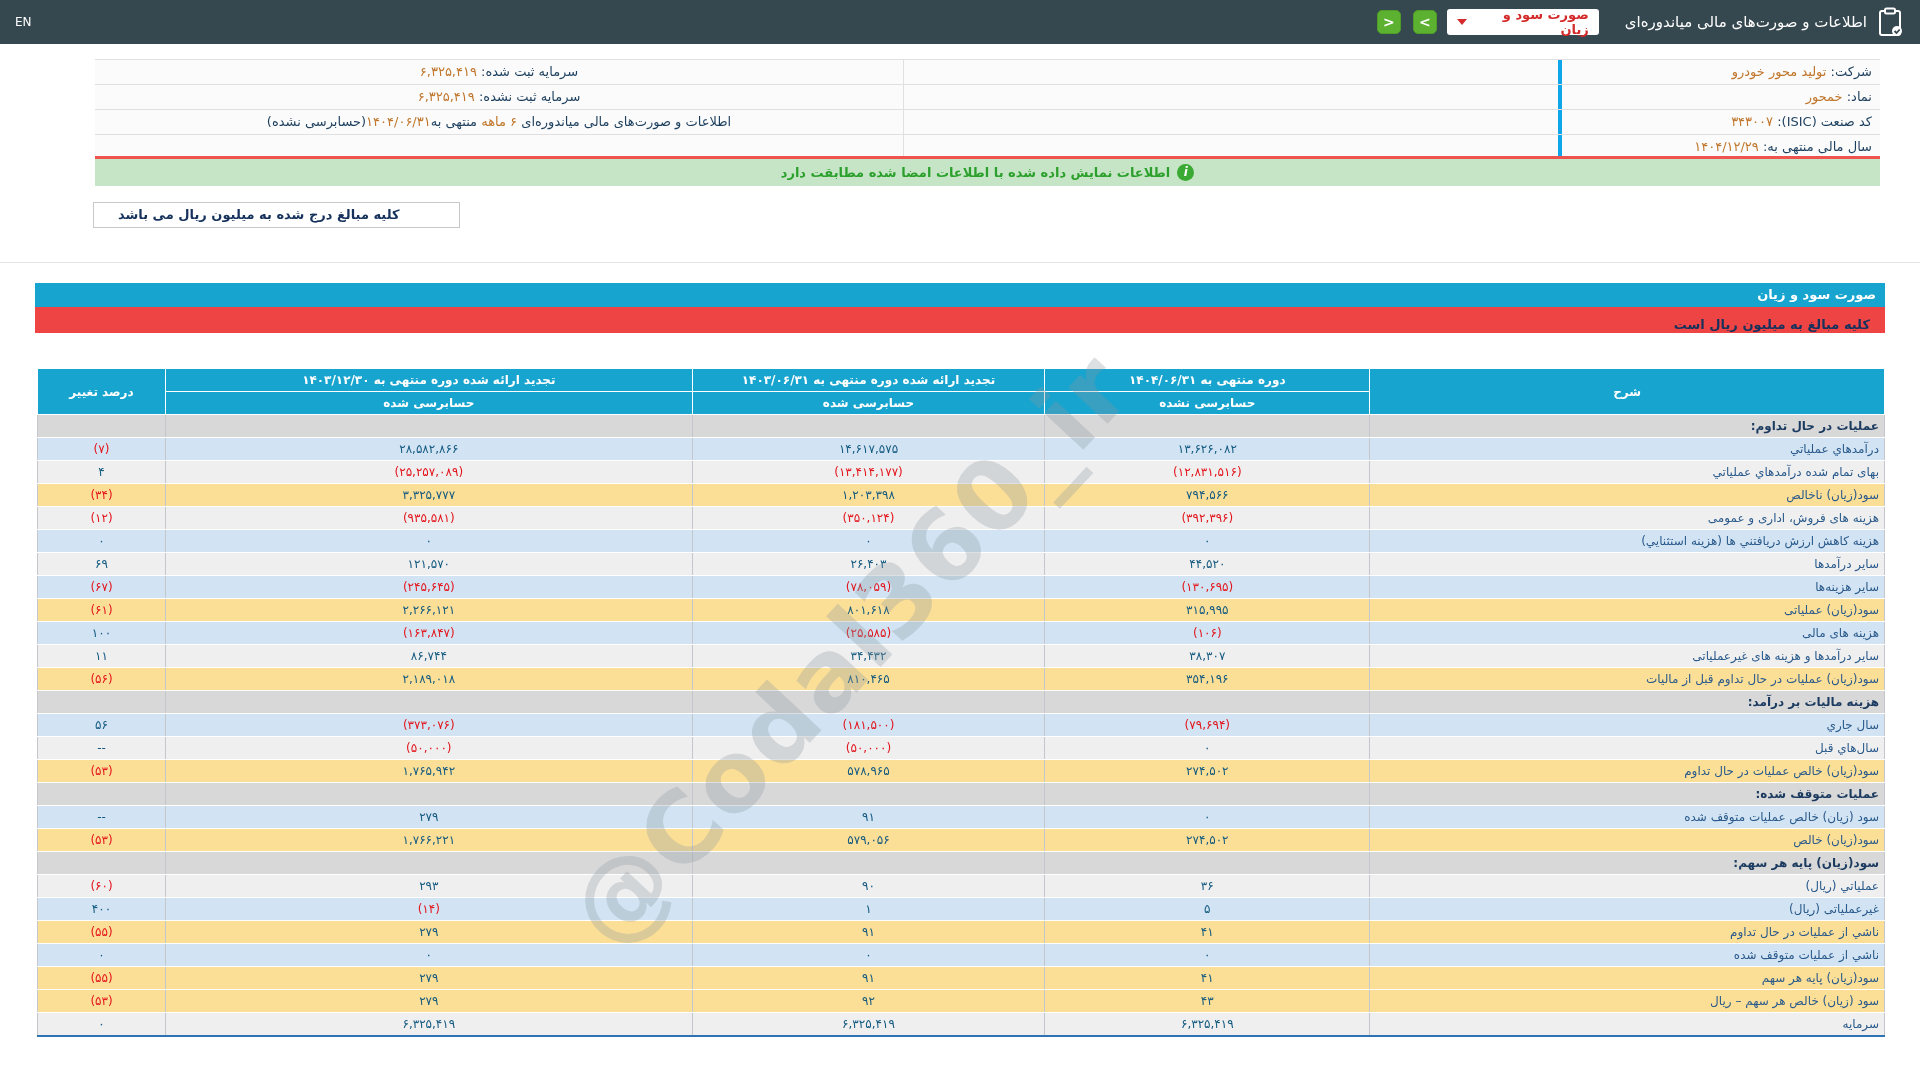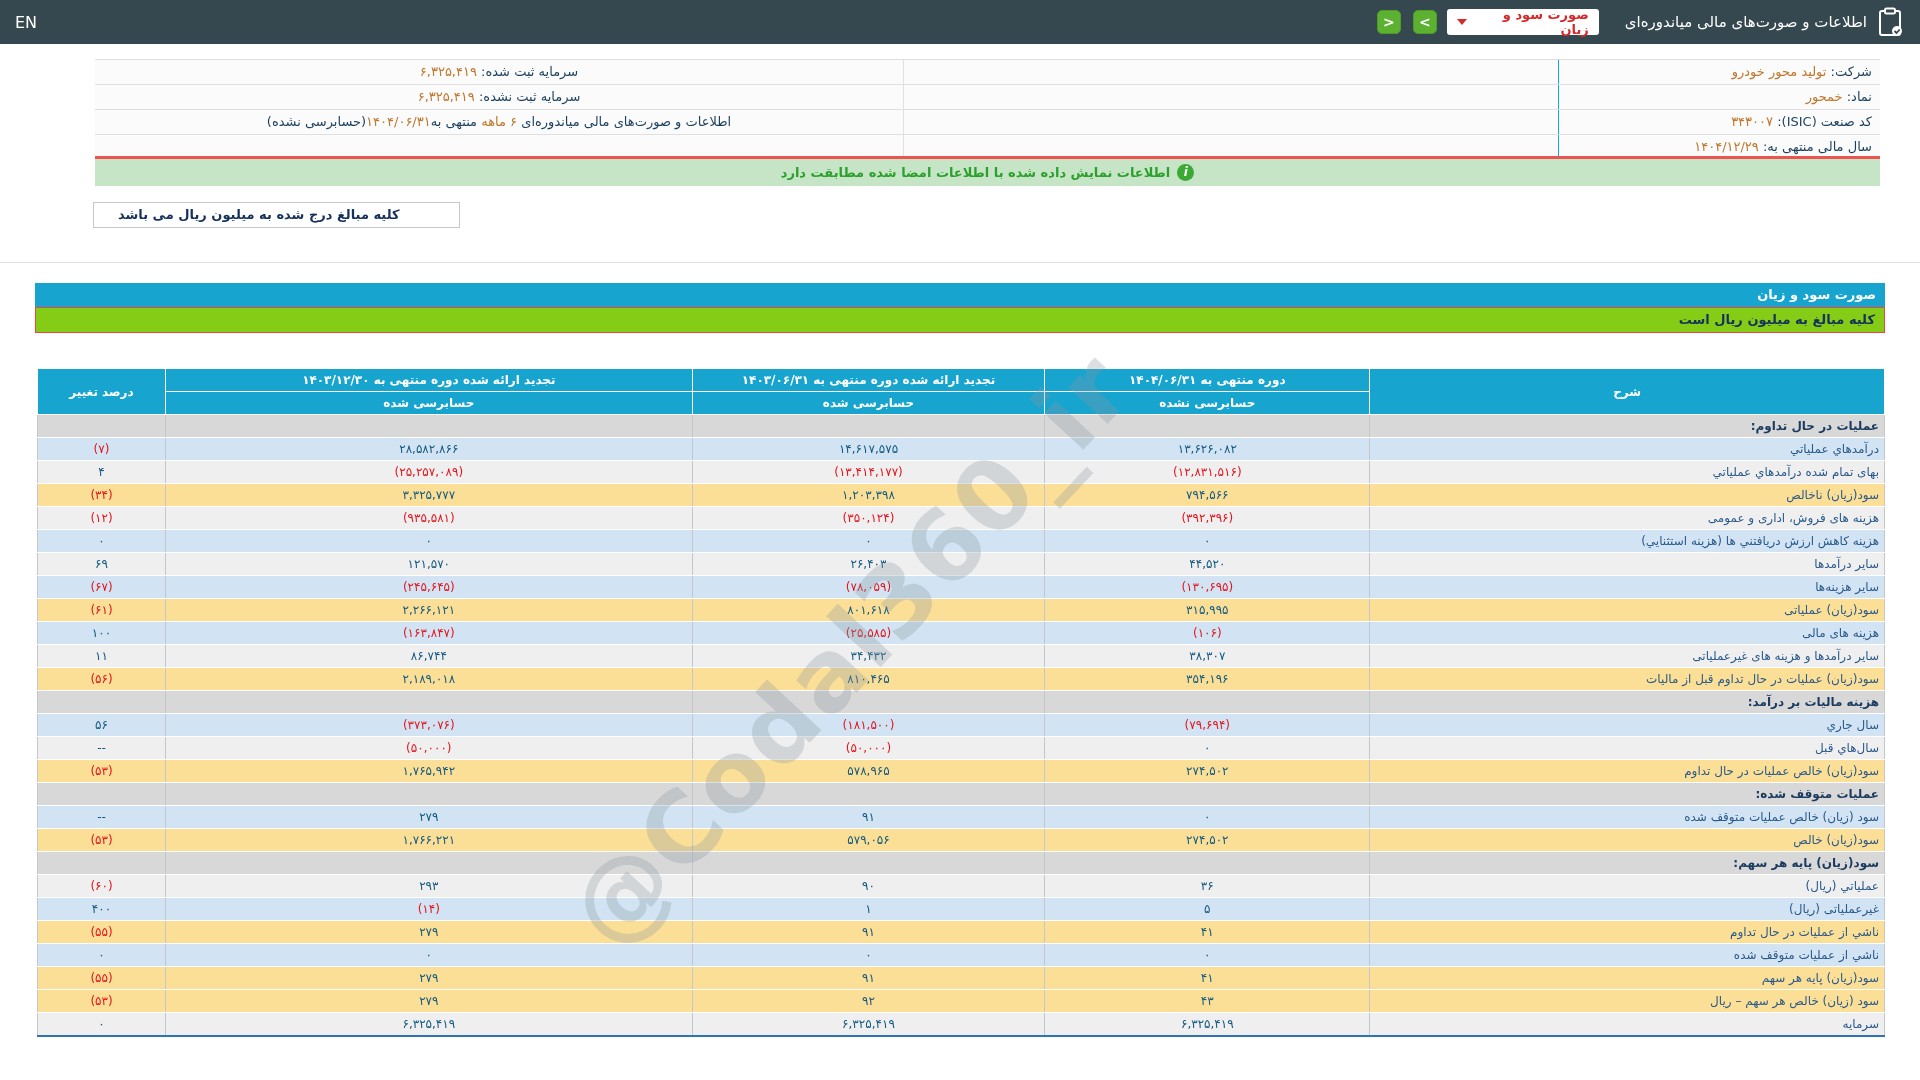--- a/index.html
+++ b/index.html
@@ -20,30 +20,30 @@
   }
   .dropdown .dd-text{color:#d42a2a;font-size:13px;font-weight:bold;flex:1;text-align:right;}
   .dd-caret{width:0;height:0;border-left:5px solid transparent;border-right:5px solid transparent;border-top:6px solid #d42a2a;}
   .nav-btn{
     width:24px;height:24px;border-radius:5px;background:#5cb230;border:1px solid #4e9c27;
     color:#ffffff;font-weight:bold;font-size:14px;line-height:22px;text-align:center;cursor:pointer;
     box-sizing:border-box;
   }
   .nav-btn.prev{margin-right:2px;}
   .spacer{flex:1;}
-  .en-link{color:#ffffff;font-size:16px;cursor:pointer;}
+  .en-link{color:#ffffff;font-size:12px;cursor:pointer;}
   .clip-icon{width:28px;height:30px;flex:0 0 auto;}
   
   .company-info{
     position:absolute;top:59px;right:40px;left:95px;
     border-top:1px solid #e0e0e0;
   }
   .info-row{display:flex;height:24px;border-bottom:1px solid #e0e0e0;background:#fbfbfb;}
   .info-cell{box-sizing:border-box;font-size:13px;color:#1c3f5e;line-height:23px;padding:0 8px;white-space:nowrap;overflow:hidden;}
-  .info-cell.right{width:322px;border-left:1px solid #0ea5e9;}
+  .info-cell.right{width:322px;border-left:4px solid #0ea5e9;}
   .info-cell.mid{width:655px;border-left:1px solid #e0e0e0;}
   .info-cell.left{flex:1;text-align:center;}
   .info-cell .hl{color:#c0762b;}
   
   .banner{
     position:absolute;top:156px;right:40px;left:95px;height:27px;
     background:#c6e5c6;border-top:3px solid #ef5350;
     display:flex;align-items:center;justify-content:center;gap:7px;
     color:#2ca02c;font-size:13px;font-weight:bold;
   }
@@ -57,22 +57,22 @@
     border:1px solid #c8c8c8;color:#16325c;font-size:13px;font-weight:bold;
     line-height:24px;text-align:left;padding-left:24px;direction:rtl;background:#ffffff;
   }
   .divider{position:absolute;top:262px;right:0;left:0;border-top:1px solid #e3e3e3;}
   
   .stmt-bar{
     position:absolute;top:283px;right:35px;left:35px;height:24px;background:#17a4ce;
     color:#ffffff;font-size:13px;font-weight:bold;line-height:24px;padding-right:9px;box-sizing:border-box;
   }
   .stmt-note{
-    position:absolute;top:307px;right:35px;left:35px;height:26px;background:#84cc16;
-    border:1px solid #ef4444;box-sizing:border-box;color:#16325c;font-size:13px;font-weight:bold;
+    position:absolute;top:307px;right:35px;left:35px;height:26px;background:#ef4444;
+    border:6px solid #ef4444;box-sizing:border-box;color:#16325c;font-size:13px;font-weight:bold;
     line-height:24px;padding-right:9px;
   }
   
   .tbl-wrap{position:absolute;top:368px;right:35px;left:37px;}
   table.stmt{width:100%;border-collapse:collapse;table-layout:fixed;border-bottom:2px solid #2e74b5;}
   table.stmt th{
     background:#17a4ce;color:#ffffff;font-size:12px;font-weight:bold;height:22px;
     border:1px solid #ffffff;padding:0 4px;
   }
   table.stmt td{

